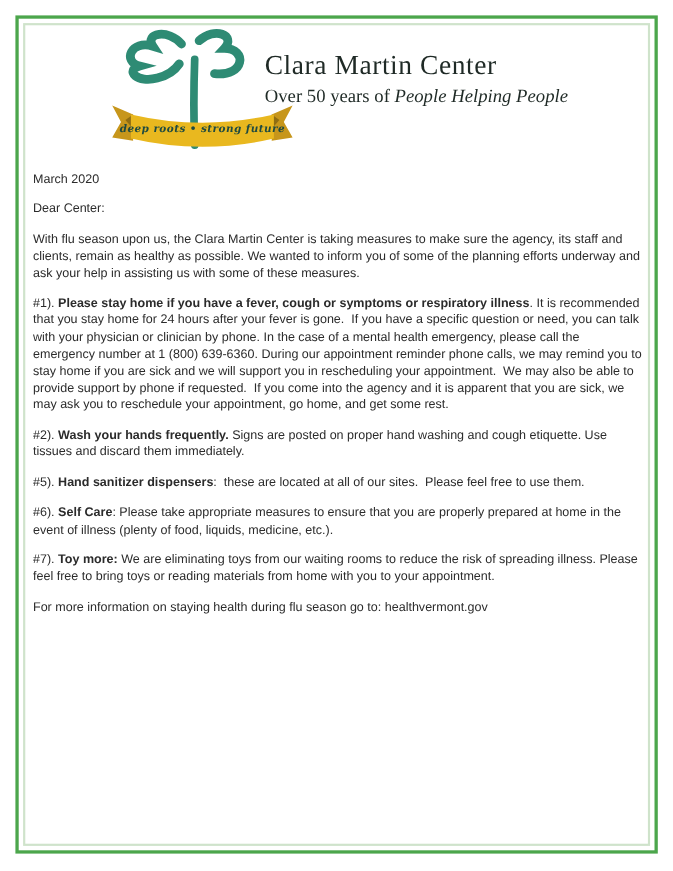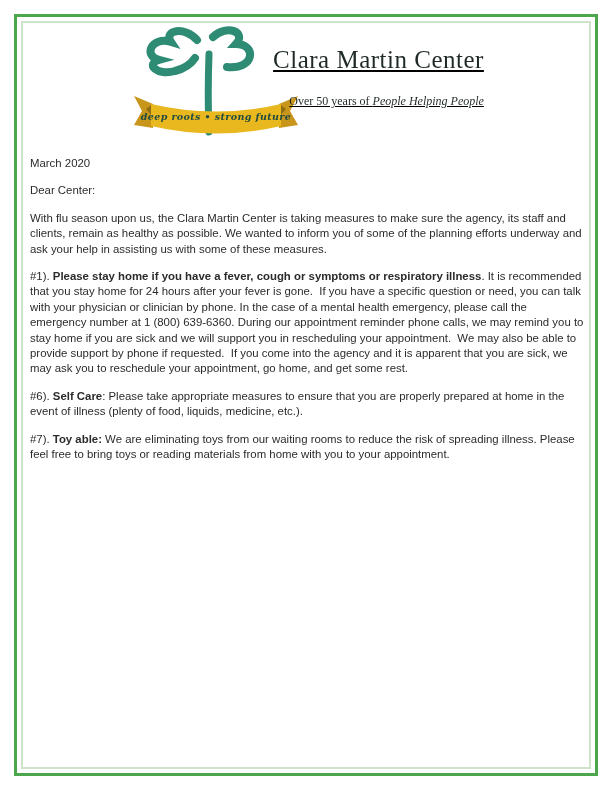--- a/index.html
+++ b/index.html
@@ -52,36 +52,35 @@
     fill:var(--banner-text);
     font-family:"DejaVu Serif", serif;
     font-style:italic;
     font-weight:bold;
     font-size:9.5px;
     letter-spacing:0.4px;
   }
   .header-text{
     margin-left:-30px;
     margin-top:22px;
-    text-align:right;
-    text-decoration:underline;
+    text-align:left;
   }
   .org-name{
     font-family:"Liberation Serif", serif;
     font-weight:400;
     font-size:25px;
     letter-spacing:0.5px;
     color:var(--ink);
     white-space:nowrap;
   }
   .tagline{
     font-family:"Liberation Serif", serif;
-    font-size:12px;
+    font-size:17px;
     color:var(--ink);
-    margin-top:20px;
+    margin-top:4px;
     white-space:nowrap;
   }
   .tagline i{font-style:italic;}
   
   .letter{
     margin-top:14px;
     color:var(--body-ink);
     font-size:11.4px;
     line-height:15.4px;
   }
@@ -128,25 +127,28 @@
 
     <main class="letter">
       <p class="para date-line">March 2020</p>
 
       <p class="para">Dear Center:</p>
 
       <p class="para">With flu season upon us, the Clara Martin Center is taking measures to make sure the agency, its staff and clients, remain as healthy as possible. We wanted to inform you of some of the planning efforts underway and ask your help in assisting us with some of these measures.</p>
 
       <p class="para"><span>#1). </span><b>Please stay home if you have a fever, cough or symptoms or respiratory illness</b><span>. It is recommended that you stay home for 24 hours after your fever is gone.  If you have a specific question or need, you can talk with your physician or clinician by phone. In the case of a mental health emergency, please call the emergency number at 1 (800) 639-6360. During our appointment reminder phone calls, we may remind you to stay home if you are sick and we will support you in rescheduling your appointment.  We may also be able to provide support by phone if requested.  If you come into the agency and it is apparent that you are sick, we may ask you to reschedule your appointment, go home, and get some rest.</span></p>
 
+      <p class="para"><span>#2). </span><b>Wash your hands frequently.</b><span> Signs are posted on proper hand washing and cough etiquette. Use tissues and discard them immediately.</span></p>
 
 
 
+      <p class="para"><span>#5). </span><b>Hand sanitizer dispensers</b><span>:  these are located at all of our sites.  Please feel free to use them.</span></p>
 
       <p class="para"><span>#6). </span><b>Self Care</b><span>: Please take appropriate measures to ensure that you are properly prepared at home in the event of illness (plenty of food, liquids, medicine, etc.).</span></p>
 
-      <p class="para"><span>#7). </span><b>Toy able:</b><span> We are eliminating toys from our waiting rooms to reduce the risk of spreading illness. Please feel free to bring toys or reading materials from home with you to your appointment.</span></p>
+      <p class="para"><span>#7). </span><b>Toy more:</b><span> We are eliminating toys from our waiting rooms to reduce the risk of spreading illness. Please feel free to bring toys or reading materials from home with you to your appointment.</span></p>
 
 
+      <p class="para">For more information on staying health during flu season go to: healthvermont.gov</p>
     </main>
 
   </div>
 </div>
 
 </body></html>

